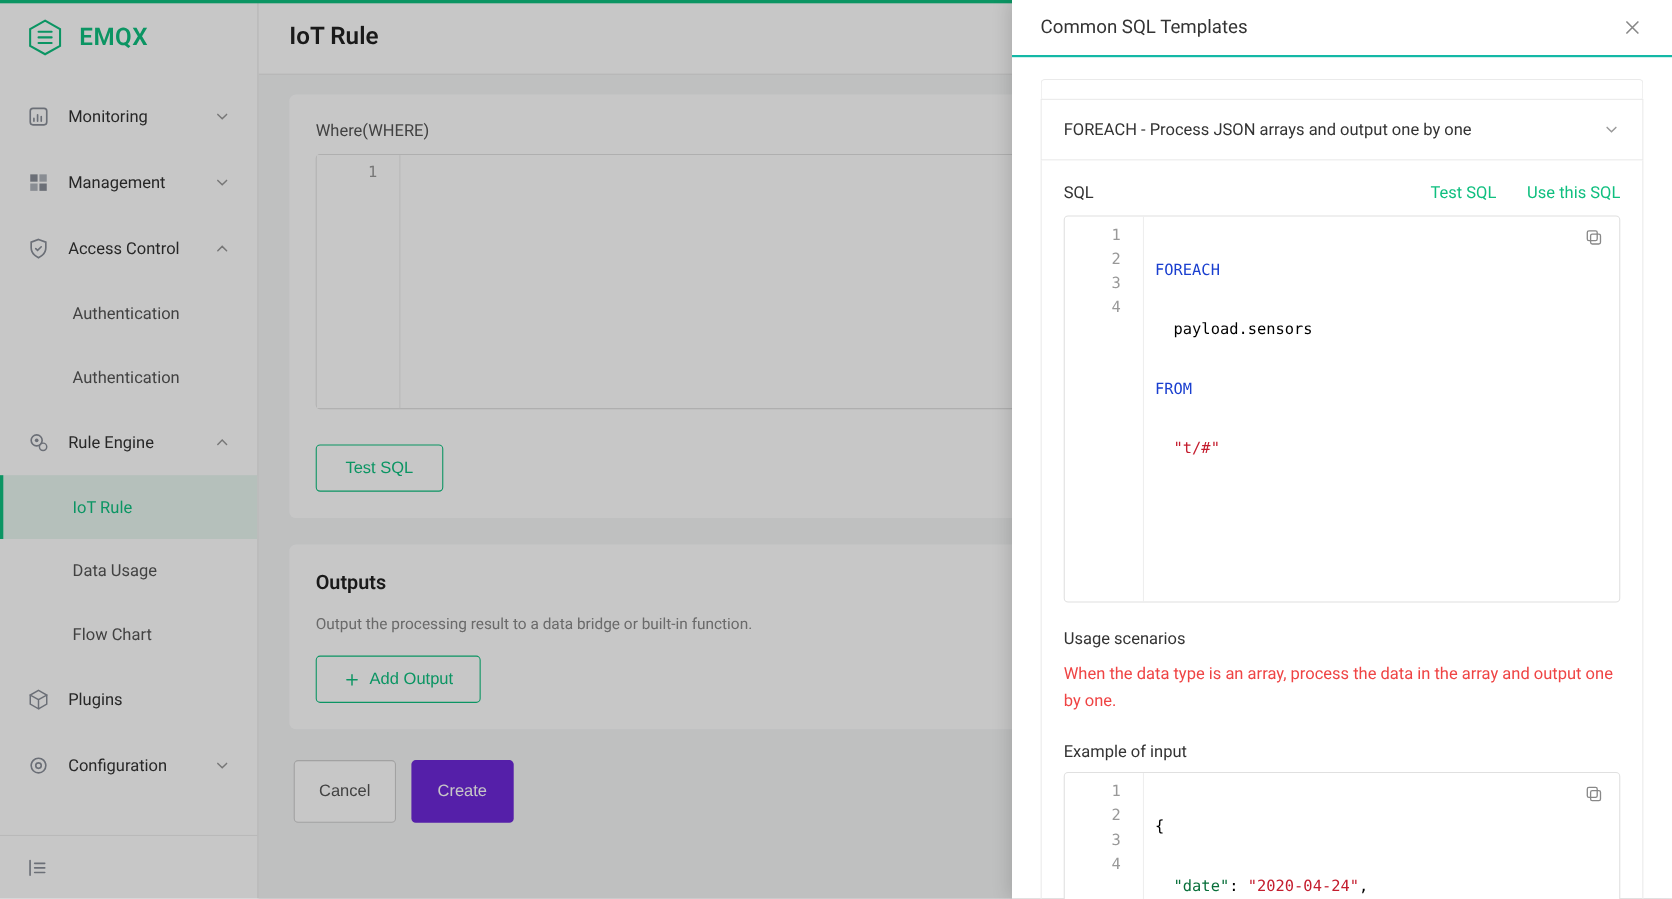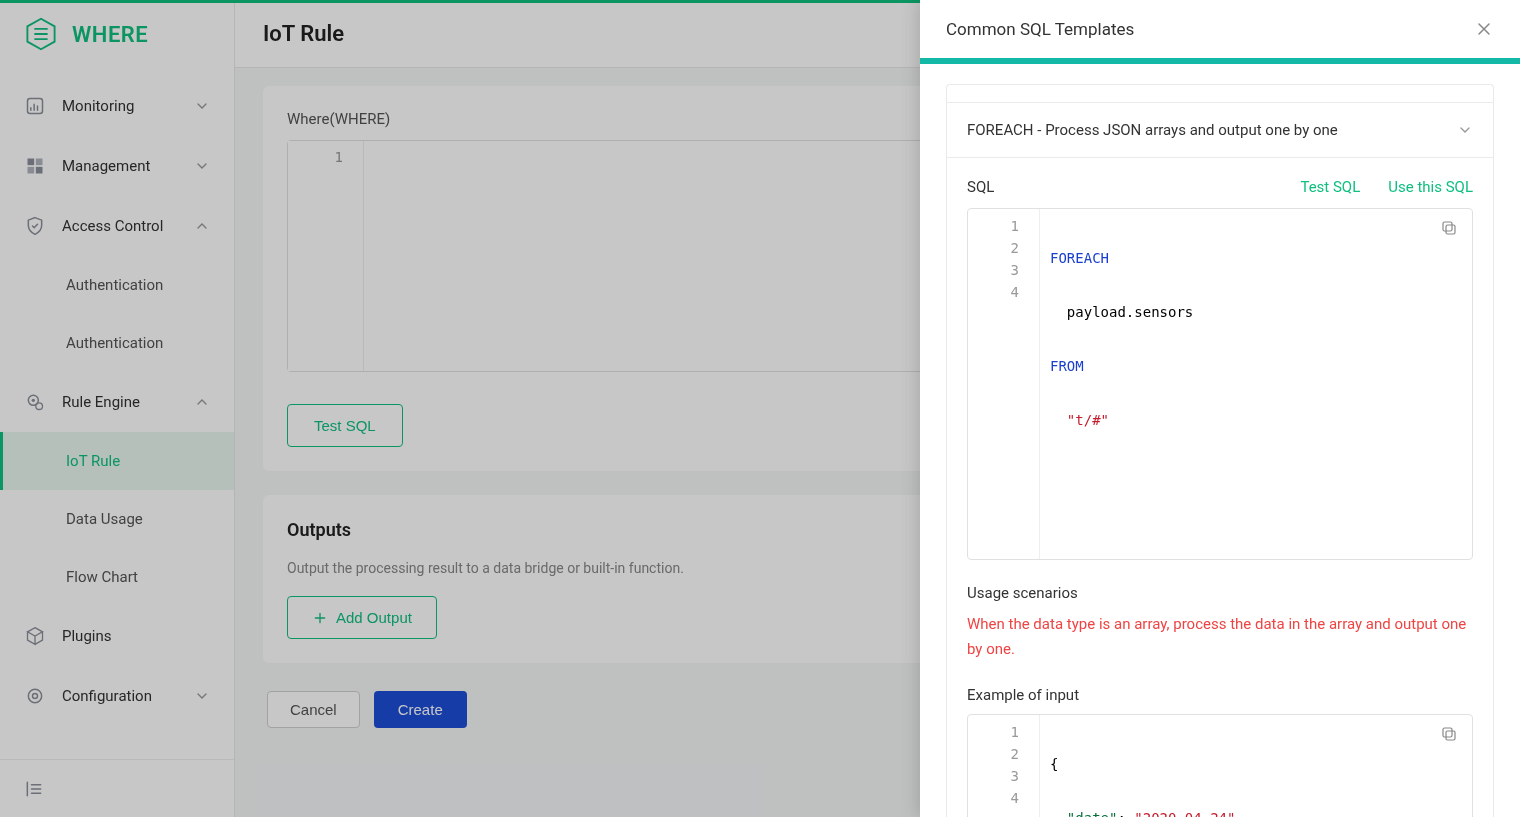--- a/index.html
+++ b/index.html
@@ -36,30 +36,30 @@
 .ln-gutter { width:76px; text-align:right; padding:6px 20px 6px 6px; color:#999; background:#fff; border-right:1px solid #eee; }
 .ln-gutter div { line-height:21px; }
 .code-body { flex:1; padding:6px 10px; }
 .btn-row { margin-top:32px; display:flex; align-items:center; gap:16px; }
 .btn { border-radius:4px; font-size:15px; cursor:pointer; display:inline-flex; align-items:center; justify-content:center; }
 .btn-outline-green { border:1px solid #0fbf7f; color:#0fbf7f; background:#fff; padding:12px 26px; }
 .btn-outline-gray { border:1px solid #d0d0d0; color:#555; background:#fff; padding:8px 18px; font-size:14px; }
 .btn-add { border:1px solid #0fbf7f; color:#0fbf7f; background:#fff; padding:12px 24px; gap:8px;align-items:center; }
 .plus-svg { width:16px; height:16px; }
 .footer-row { display:flex; gap:14px; margin-top:28px; padding-left:4px; }
-.btn-cancel { border:1px solid #d0d0d0; color:#555; background:#fff; padding:9px 22px; border-radius:4px; font-size:15px; cursor:pointer; }
-.btn-create { border:none; background:#1d4ed8; color:#fff; padding:9px 24px; border-radius:4px; font-size:15px; cursor:pointer; }
+.btn-cancel { border:1px solid #d0d0d0; color:#555; background:#fff; padding:19px 22px; border-radius:4px; font-size:15px; cursor:pointer; }
+.btn-create { border:none; background:#6d28d9; color:#fff; padding:9px 24px; border-radius:4px; font-size:15px; cursor:pointer; }
 .sql-temp-btn-wrap { margin-left:auto; }
 
 
 .overlay-dim { position:absolute; inset:0; background:rgba(0,0,0,0.22); pointer-events:none; }
 
 
 .drawer { position:absolute; top:0; right:0; bottom:0; width:600px; background:#fff; box-shadow:-3px 0 16px rgba(0,0,0,0.15); display:flex; flex-direction:column; }
-.drawer-header { height:64px; display:flex; align-items:center; padding:16px 26px; border-bottom:6px solid #14b8a6; }
+.drawer-header { height:52px; display:flex; align-items:center; padding:16px 26px; border-bottom:2px solid #14b8a6; }
 .drawer-title { font-size:17px; color:#333; }
 .close-icon { margin-left:auto; width:20px; height:20px; cursor:pointer; color:#888; }
 .drawer-body { flex:1; overflow-y:auto; padding: 20px 26px 40px 26px; }
 .top-spacer { border:1px solid #eaeaea; border-radius:4px; height:18px; margin-bottom:0; border-bottom:none; border-bottom-left-radius:0; border-bottom-right-radius:0; }
 .accordion-head { border:1px solid #eaeaea; height:56px; display:flex; align-items:center; padding:0 20px; font-size:15px; color:#333; }
 .accordion-head .chev { margin-left:auto; width:16px; height:16px; }
 .panel { border:1px solid #eaeaea; border-top:none; padding:20px; }
 .panel-row1 { display:flex; align-items:center; margin-bottom:12px; }
 .panel-label { font-size:15px; color:#333; }
 .panel-link { color:#0fbf7f; font-size:15px; cursor:pointer; }
@@ -87,21 +87,21 @@
 <div class="app">
 
   <div class="sidebar">
     <div class="logo-bar">
       <span class="logo-icon">
         <svg viewBox="0 0 40 40" width="34" height="34">
             <polygon points="20,2 36,11 36,29 20,38 4,29 4,11" fill="none" stroke="#0fbf7f" stroke-width="2.2"></polygon>
             <path d="M13 14 h14 M13 20 h14 M13 26 h14" stroke="#0fbf7f" stroke-width="2.2" fill="none" stroke-linecap="round"></path>
           </svg>
       </span>
-      <span class="logo-text">WHERE</span>
+      <span class="logo-text">EMQX</span>
     </div>
     <div class="nav">
       <div class="nav-item">
         <span class="nav-icon">
             <svg width="20" height="20" viewBox="0 0 24 24">
               <rect x="3" y="3" width="18" height="18" rx="3" fill="none" stroke="#8a8f99" stroke-width="1.8"></rect>
               <path d="M7 14 v3 M11 10 v7 M15 12 v5" stroke="#8a8f99" stroke-width="1.8" stroke-linecap="round"></path>
             </svg>
           </span>
         <span>Monitoring</span>

